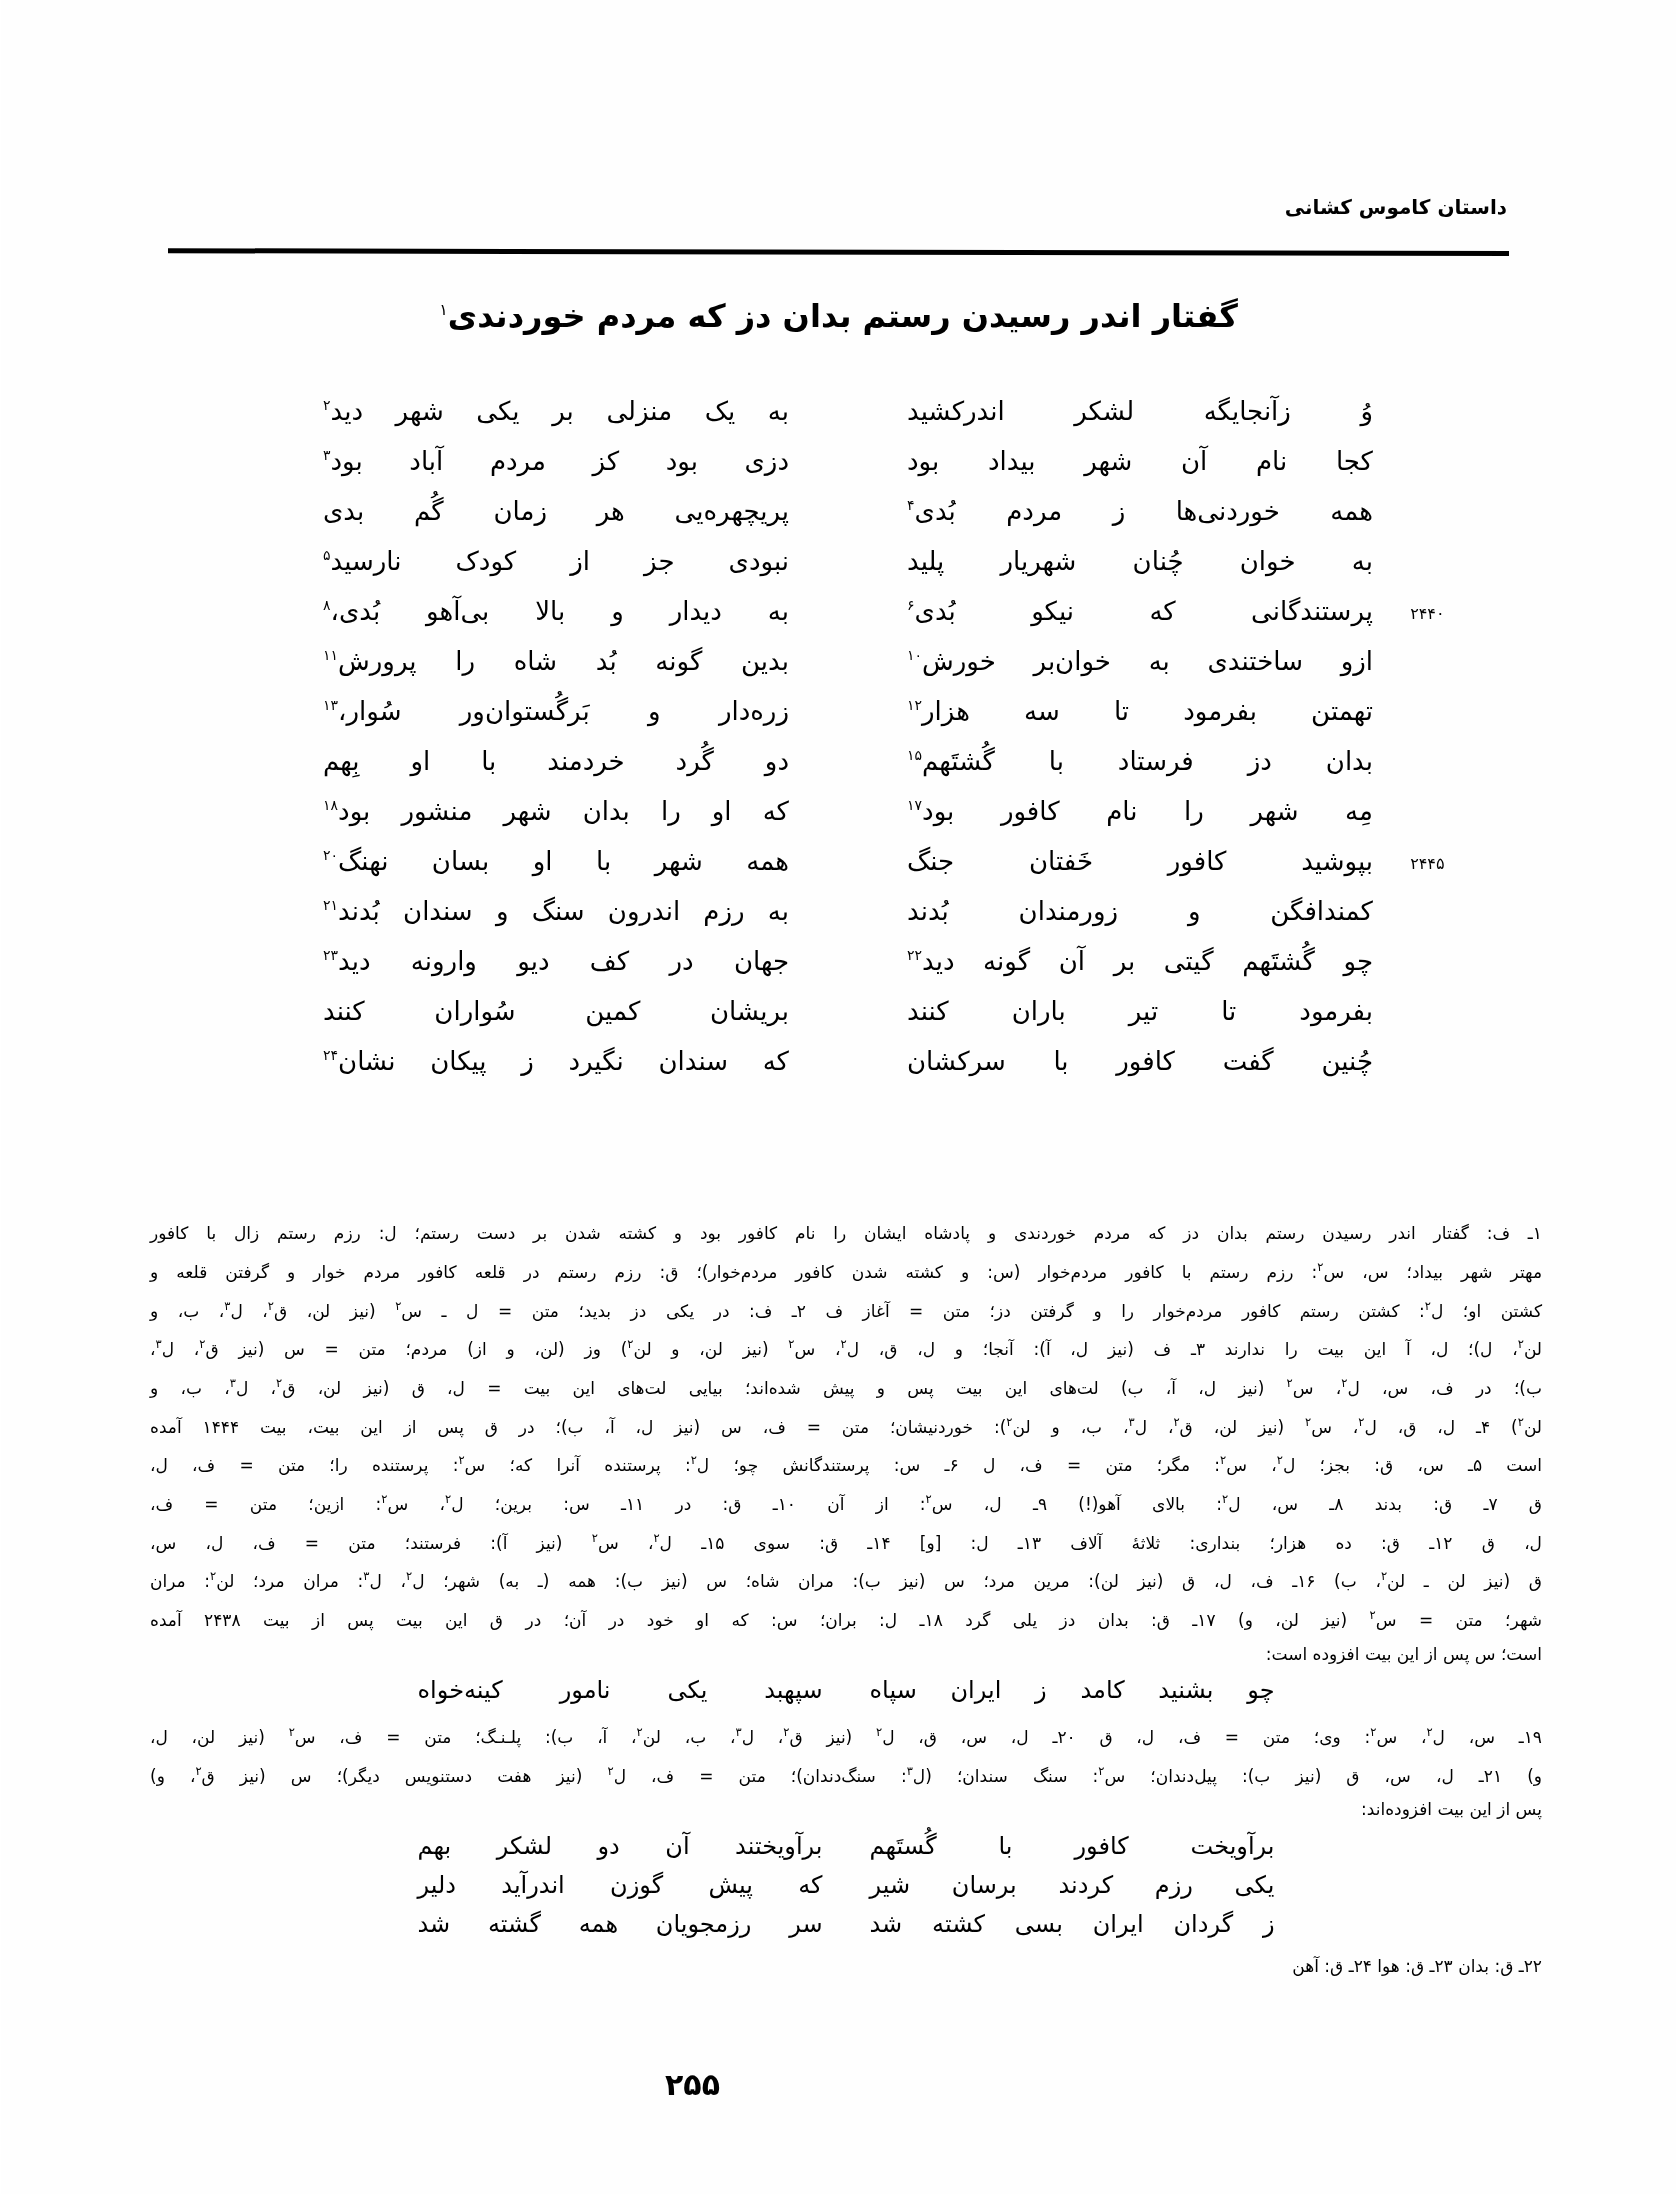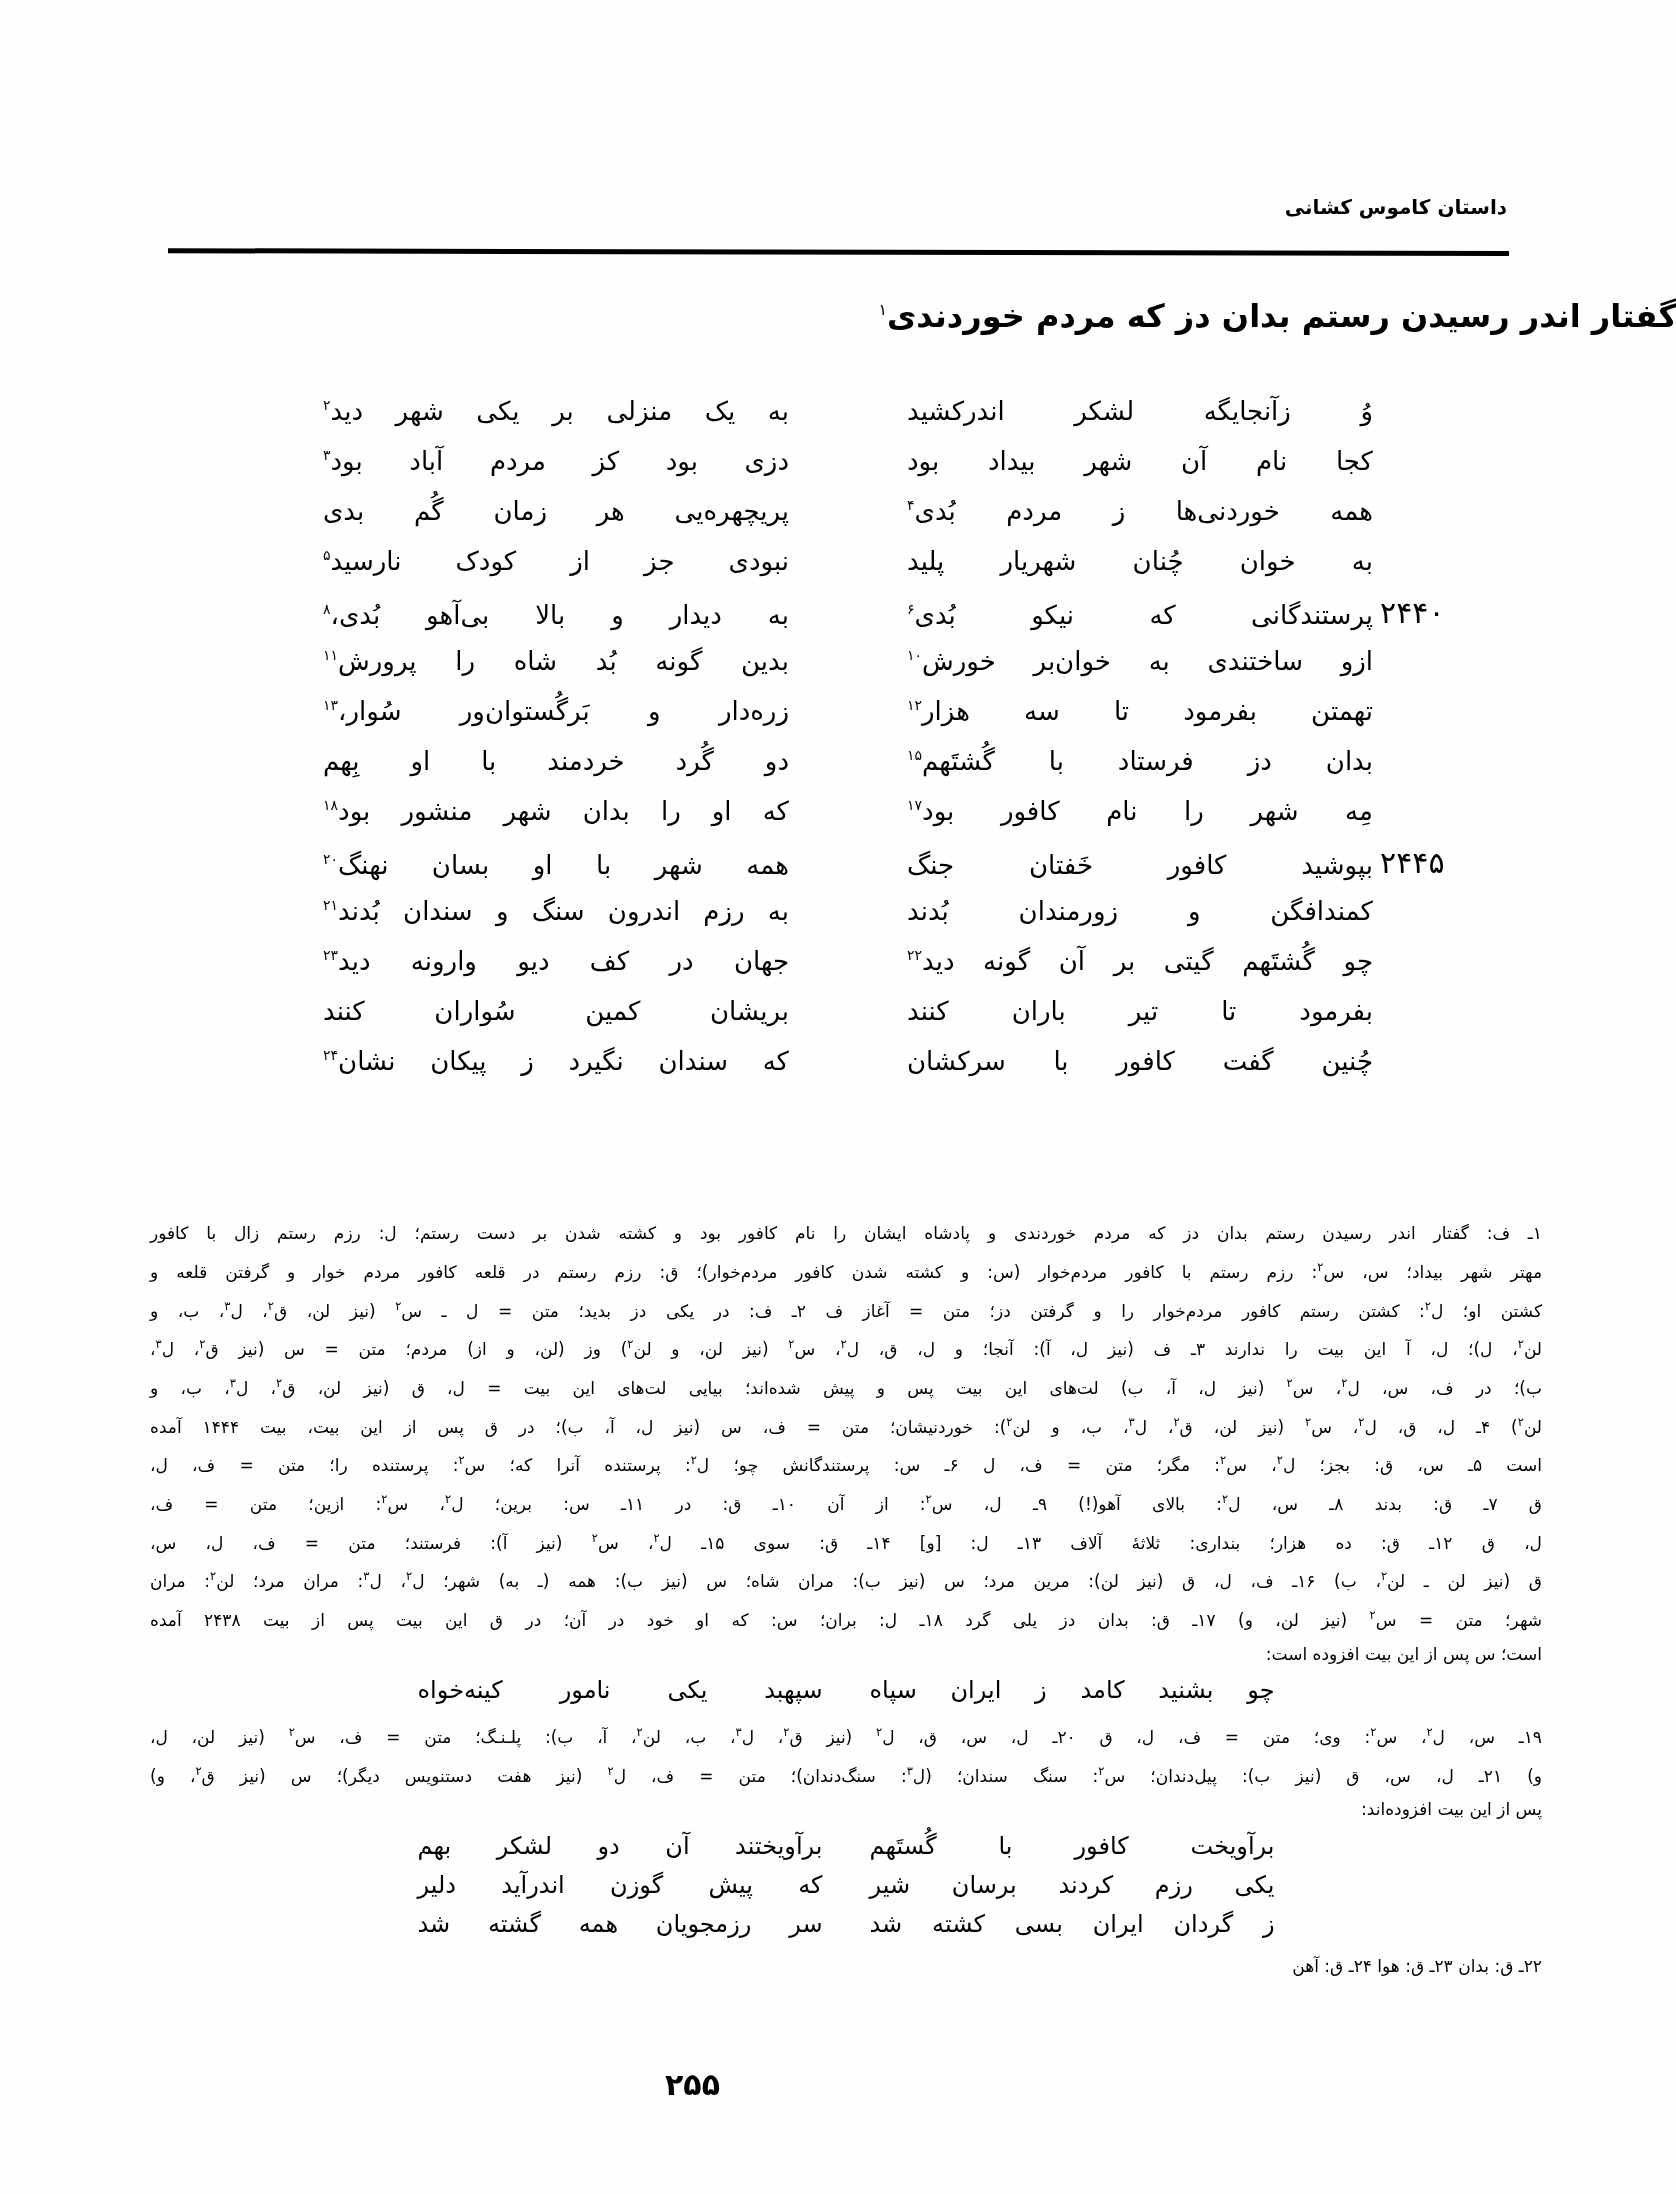--- a/index.html
+++ b/index.html
@@ -41,21 +41,21 @@
     transform: rotate(0.12deg);
     transform-origin: right center;
   }
 
   
   .chapter-title {
     position: absolute;
     top: 297px;
     right: 0;
     width: 1677px;
-    text-align: right;
+    text-align: center;
     font-size: 32px;
     font-weight: bold;
     direction: rtl;
     letter-spacing: 0.3px;
   }
   .chapter-title sup {
     font-size: 16px;
     font-weight: normal;
     vertical-align: super;
   }
@@ -71,21 +71,21 @@
   .verse-row {
     display: flex;
     flex-direction: row;
     align-items: baseline;
     height: 50px;
     direction: rtl;
   }
   .verse-num {
     width: 81px;
     flex: 0 0 81px;
-    font-size: 30px;
+    font-size: 16px;
     text-align: right;
     padding-right: 9.5px;
     box-sizing: border-box;
     letter-spacing: 0.7px;
     position: relative;
     top: -1.4px;
   }
   .hemistich {
     flex: 0 0 466px;
     width: 466px;

